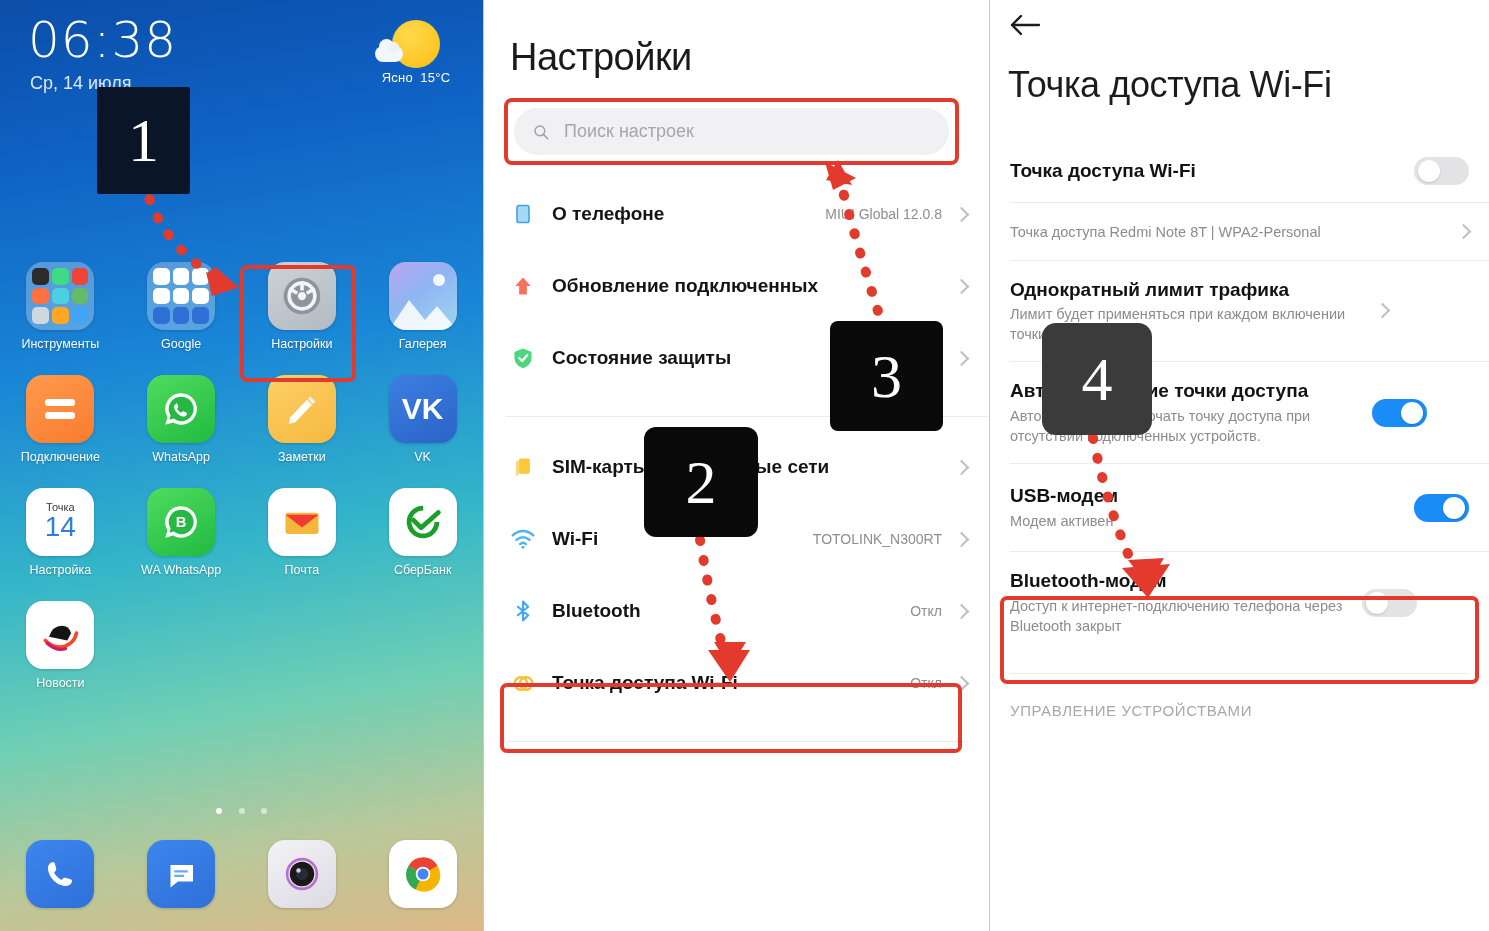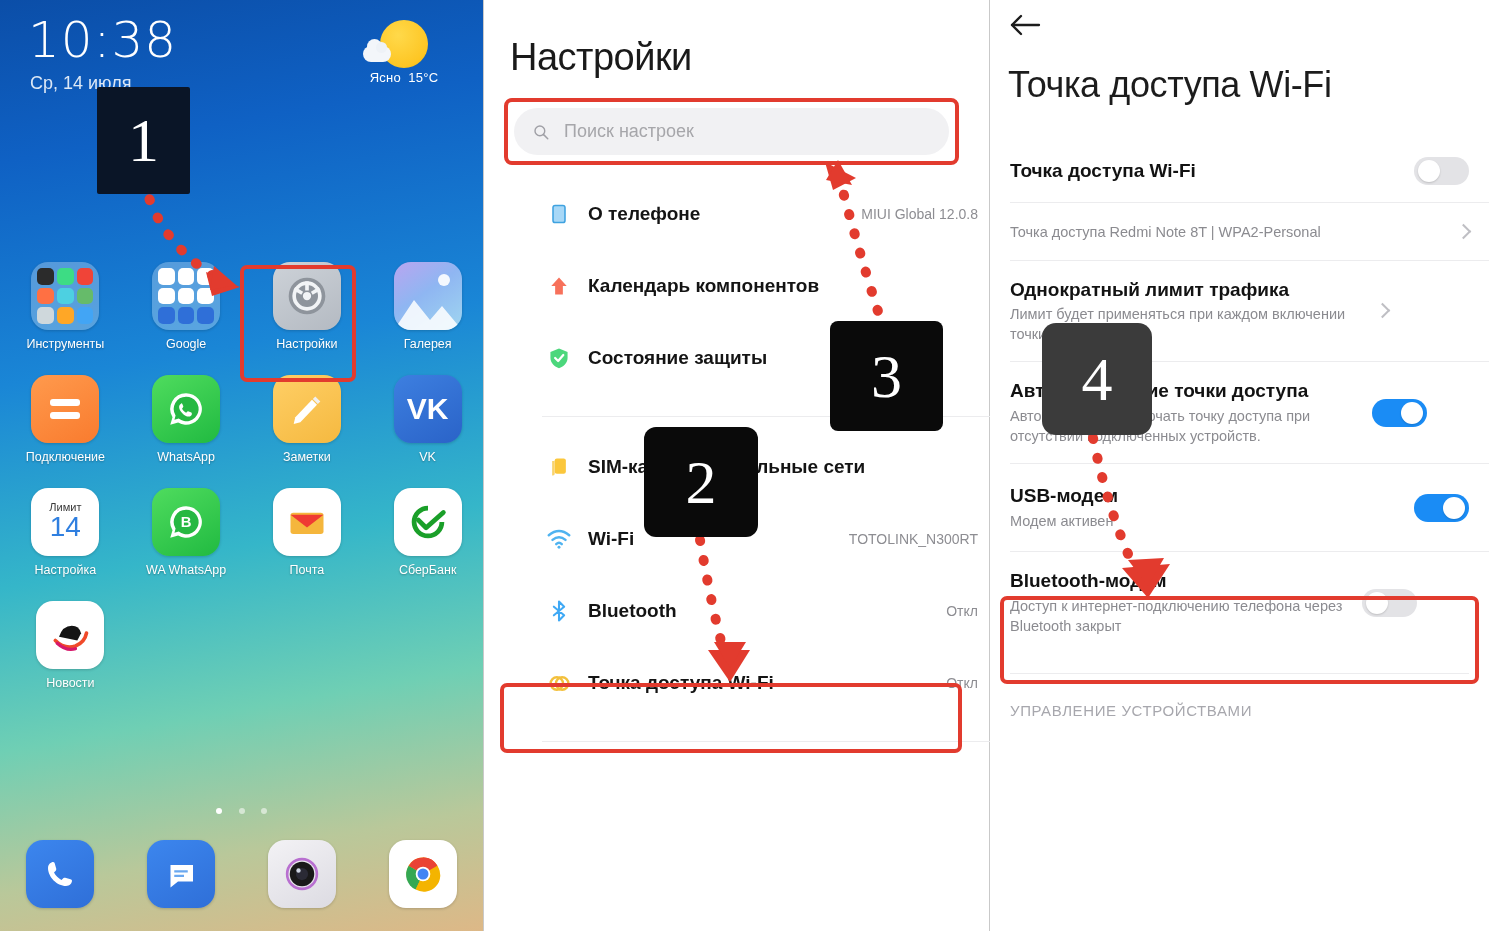--- a/index.html
+++ b/index.html
@@ -21,21 +21,21 @@
   .clock {
     position:absolute; left:28px; top:14px;
     color:#fff; font-size:50px; font-weight:300; letter-spacing:1px;
     line-height:1.04; font-family:"DejaVu Sans", sans-serif;
   }
   .clock-date {
     position:absolute; left:30px; top:73px;
     color:#dde8f6; font-size:18px; font-weight:400;
   }
   .weather {
-    position:absolute; right:20px; top:18px; width:118px; text-align:center;
+    position:absolute; right:8px; top:18px; width:118px; text-align:center;
   }
   .sun-wrap { position:relative; height:50px; }
   .sun {
     position:absolute; left:50%; top:2px; transform:translateX(-50%);
     width:48px; height:48px; border-radius:50%;
     background:radial-gradient(circle at 38% 32%, #ffd94a 0%, #fdc624 70%, #f5b800 100%);
   }
   .cloud {
     position:absolute; left:18px; top:28px; width:28px; height:16px;
     background:#f3f6fa; border-radius:10px;
@@ -48,21 +48,21 @@
     content:""; position:absolute; left:13px; top:-4px; width:11px; height:11px;
     background:#eef2f7; border-radius:50%;
   }
   .weather-text {
     margin-top:2px; color:#ffffff; font-size:13px; letter-spacing:0.3px;
   }
   .weather-text .t { margin-left:7px; }
 
   .app-grid { position:absolute; left:0; top:262px; width:483px; }
   .app-row { display:flex; }
-  .app-cell { width:120.75px; text-align:center;padding-left:10px; }
+  .app-cell { width:120.75px; text-align:center; }
   .app-icon {
     width:68px; height:68px; margin:0 auto; border-radius:17px;
     position:relative; overflow:hidden;
     box-shadow:0 1px 3px rgba(0,0,0,.18);
   }
   .app-label {
     margin-top:7px; color:#ffffff; font-size:12.5px;
     text-shadow:0 1px 2px rgba(0,0,0,.3); white-space:nowrap;
   }
   
@@ -123,21 +123,21 @@
     position:absolute; left:20px; top:98px; width:455px; height:67px;
     border:4px solid #e23b2e; border-radius:8px; box-sizing:border-box;
   }
   .searchbox {
     position:absolute; left:30px; top:108px; width:435px; height:47px;
     background:#f1f1f3; border-radius:24px; display:flex; align-items:center;
   }
   .search-ico { margin-left:18px; width:18px;height:18px; flex:none; }
   .search-ph { margin-left:14px; color:#a6a6aa; font-size:18px; }
 
-  .slist { position:absolute; left:0; top:178px; width:505px;margin-left:36px; }
+  .slist { position:absolute; left:0; top:178px; width:505px; }
   .srow {
     position:relative; display:flex; align-items:center;
     height:72px; padding:0 22px 0 22px; box-sizing:border-box;
   }
   .srow .sicon { width:34px; flex:none; display:flex; align-items:center; justify-content:center; }
   .srow .slabel { font-size:19px; color:#141414; font-weight:700; margin-left:12px; flex:1; line-height:1.22; }
   .srow .sval { font-size:14px; color:#8d8d92; margin-right:14px; white-space:nowrap; }
   .chev { width:9px;height:9px;border-right:2px solid #bfbfc4;border-top:2px solid #bfbfc4;transform:rotate(45deg); flex:none; }
   .sgap { height:22px; }
   .sdiv { height:1px; background:#ececee; margin:0 0 0 22px; }
@@ -185,21 +185,21 @@
   
   .arrow-layer { position:absolute; left:0; top:0; width:1489px; height:931px; pointer-events:none; }
 </style>
 </head>
 <body>
 
 <div class="stage">
 
   <div class="phone">
 
-    <div class="clock">10:38</div>
+    <div class="clock">06:38</div>
     <div class="clock-date">Ср, 14 июля</div>
 
     <div class="weather">
       <div class="sun-wrap">
         <div class="sun"></div>
         <div class="cloud"></div>
       </div>
       <div class="weather-text">
         <span>Ясно</span><span class="t">15°C</span>
       </div>
@@ -303,21 +303,21 @@
           </div>
           <div class="app-label">VK</div>
         </div>
       </div>
 
       <div style="height:24px"></div>
 
       <div class="app-row">
         <div class="app-cell">
           <div class="app-icon ic-cal">
-            <div class="cal-top">Лимит</div>
+            <div class="cal-top">Точка</div>
             <div class="cal-num">14</div>
           </div>
           <div class="app-label">Настройка</div>
         </div>
         <div class="app-cell">
           <div class="app-icon ic-wab">
             <svg viewBox="0 0 48 48" width="42" height="42">
                 <path d="M24 6a18 18 0 0 0-15.4 27.3L6 42l9-2.5A18 18 0 1 0 24 6z" fill="#fff"></path>
                 <path d="M24 10a14 14 0 0 0-11.9 21.4l-1.3 4.8 4.9-1.3A14 14 0 1 0 24 10z" fill="#26b842"></path>
                 <text x="24" y="30" font-size="17" font-weight="700" fill="#fff" text-anchor="middle" font-family="Liberation Sans">B</text>
@@ -443,21 +443,21 @@
         <div class="sval">MIUI Global 12.0.8</div>
         <div class="chev"></div>
       </div>
 
       <div class="srow">
         <div class="sicon">
           <svg viewBox="0 0 28 28" width="24" height="24">
               <path d="M14 4 L23 14 H18.5 V24 H9.5 V14 H5 Z" fill="#f7715b"></path>
             </svg>
         </div>
-        <div class="slabel">Календарь компонентов</div>
+        <div class="slabel">Обновление подключенных</div>
         <div class="sval"></div>
         <div class="chev"></div>
       </div>
 
       <div class="srow">
         <div class="sicon">
           <svg viewBox="0 0 28 28" width="24" height="24">
               <path d="M14 3 L24 7 V14 C24 20 19 24 14 26 C9 24 4 20 4 14 V7 Z" fill="#4cd77c"></path>
               <path d="M9.5 14 L13 17.5 L19 10.5" stroke="#fff" stroke-width="2.6" fill="none" stroke-linecap="round" stroke-linejoin="round"></path>
             </svg>

